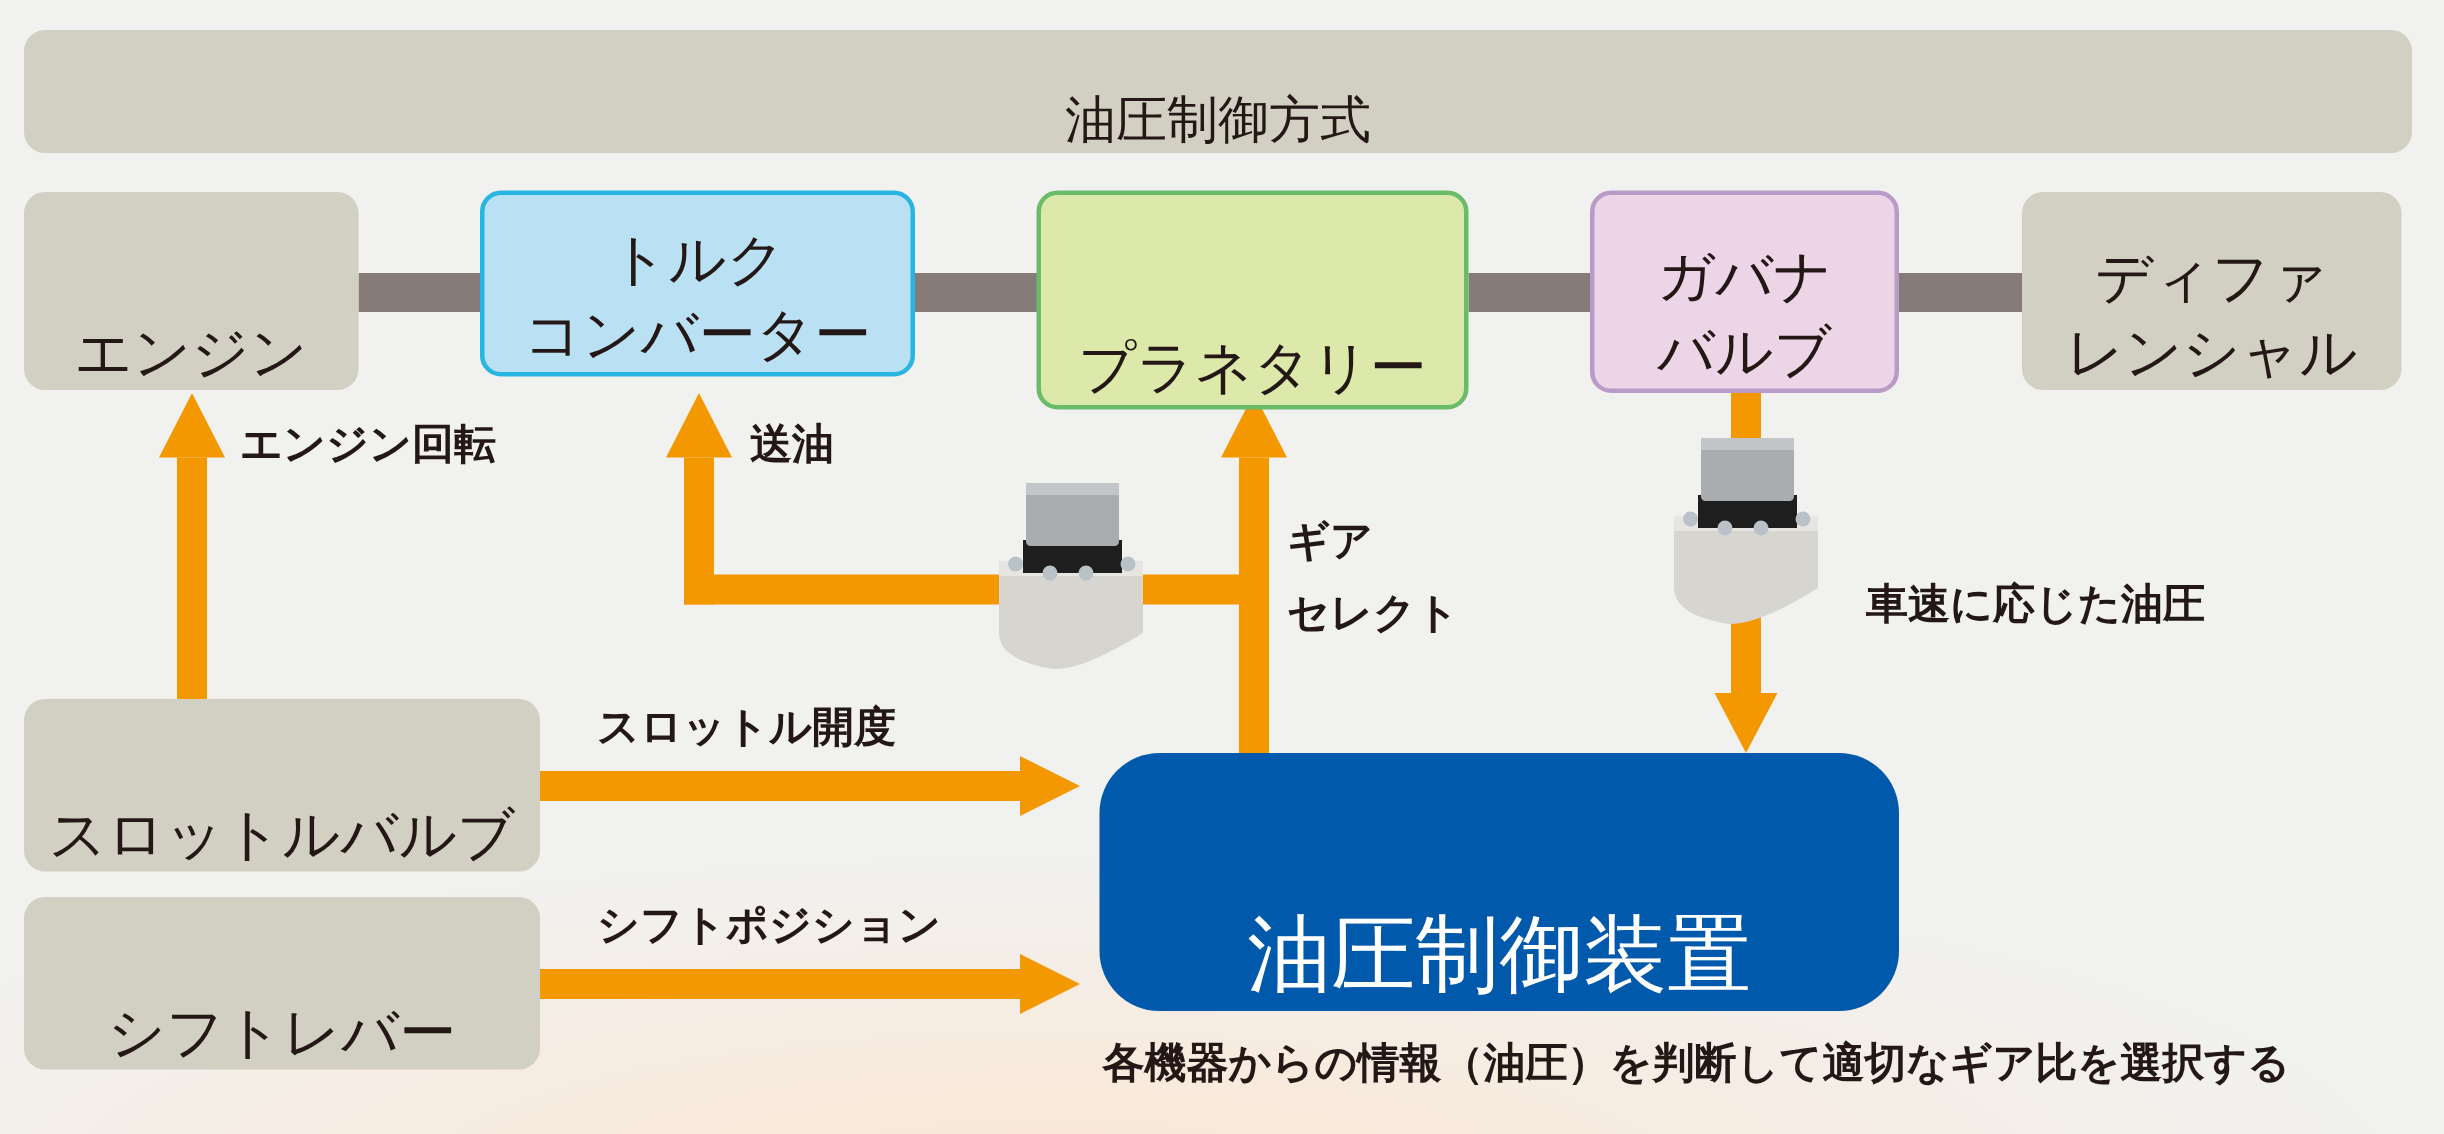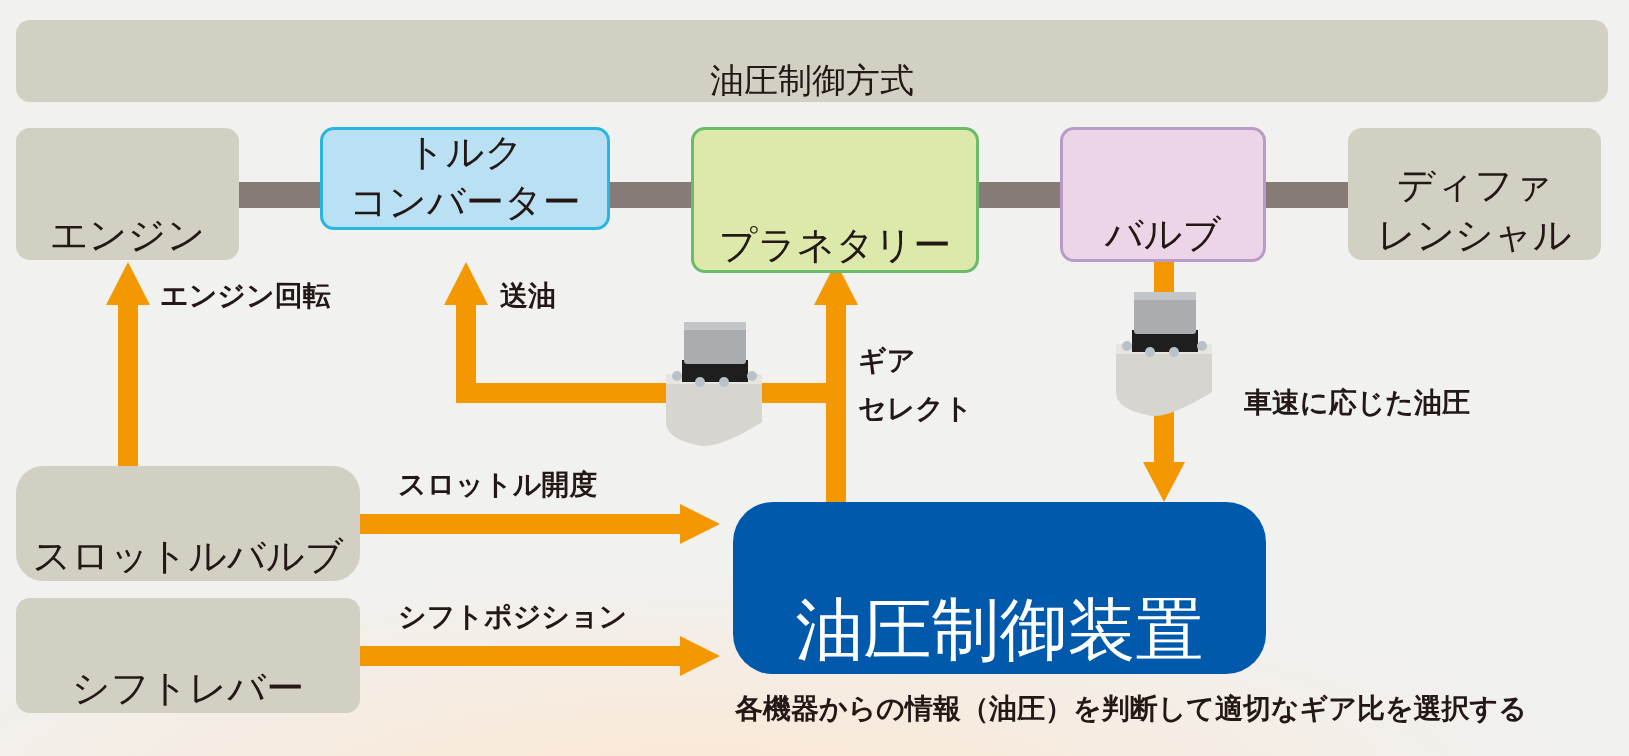--- a/index.html
+++ b/index.html
@@ -8,27 +8,27 @@
     background: radial-gradient(ellipse 900px 220px at 700px 790px, #fbe7d3 0%, rgba(251,231,211,0) 100%), #f1f1f0;
     font-family: "DejaVu Sans", sans-serif; color:#231815;
   }
   .box {
     position:absolute; box-sizing:border-box; display:flex; align-items:flex-end; justify-content:center;
     text-align:center; border-radius:14px; font-size:38px; line-height:1.3; color:#231815;
   }
   .gray { background:#d1d0c3; }
   .title-bar { left:16px; top:20px; width:1592px; height:82px; border-radius:14px; font-size:34px; }
   .engine { left:16px; top:128px; width:223px; height:132px; }
-  .torque { left:320px; top:127px; width:290px; height:103px; background:#bae0f3; border:3px solid #28b5e1; }
+  .torque { left:320px; top:127px; width:290px; height:124px; background:#bae0f3; border:3px solid #28b5e1; }
   .planetary { left:691px; top:127px; width:288px; height:146px; background:#dce9aa; border:3px solid #6abc6a; }
   .governor { left:1060px; top:127px; width:206px; height:135px; background:#edd5e8; border:3px solid #b99bc8; }
   .diff { left:1348px; top:128px; width:253px; height:132px; }
-  .throttle { left:16px; top:466px; width:344px; height:115px;border-radius:27px; }
+  .throttle { left:16px; top:466px; width:344px; height:115px; }
   .shift { left:16px; top:598px; width:344px; height:115px; }
-  .controller { left:733px; top:502px; width:533px; height:172px; background:#0059ab; color:#fff; border-radius:40px; font-size:68px; }
+  .controller { left:733px; top:502px; width:533px; height:172px; background:#0059ab; color:#fff; border-radius:40px; font-size:56px; }
   .shaft { position:absolute; background:#877b77; height:26px; top:182px; }
   .label { position:absolute; font-size:28px; color:#231815; white-space:nowrap; line-height:1.35;font-weight:bold; }
   svg.arrows { position:absolute; left:0; top:0; }
   .sensor { position:absolute; width:110px; height:130px; }
 </style>
 </head>
 <body>
 
 <div class="box gray title-bar">
     <span>油圧制御方式</span>
@@ -98,20 +98,21 @@
 </div>
 
 <div class="box planetary">
   <div>
       <div>プラネタリー</div>
     </div>
 </div>
 
 <div class="box governor">
   <div>
+      <div>ガバナ</div>
       <div>バルブ</div>
     </div>
 </div>
 
 <div class="box gray diff">
   <div>
       <div>ディファ</div>
       <div>レンシャル</div>
     </div>
 </div>

